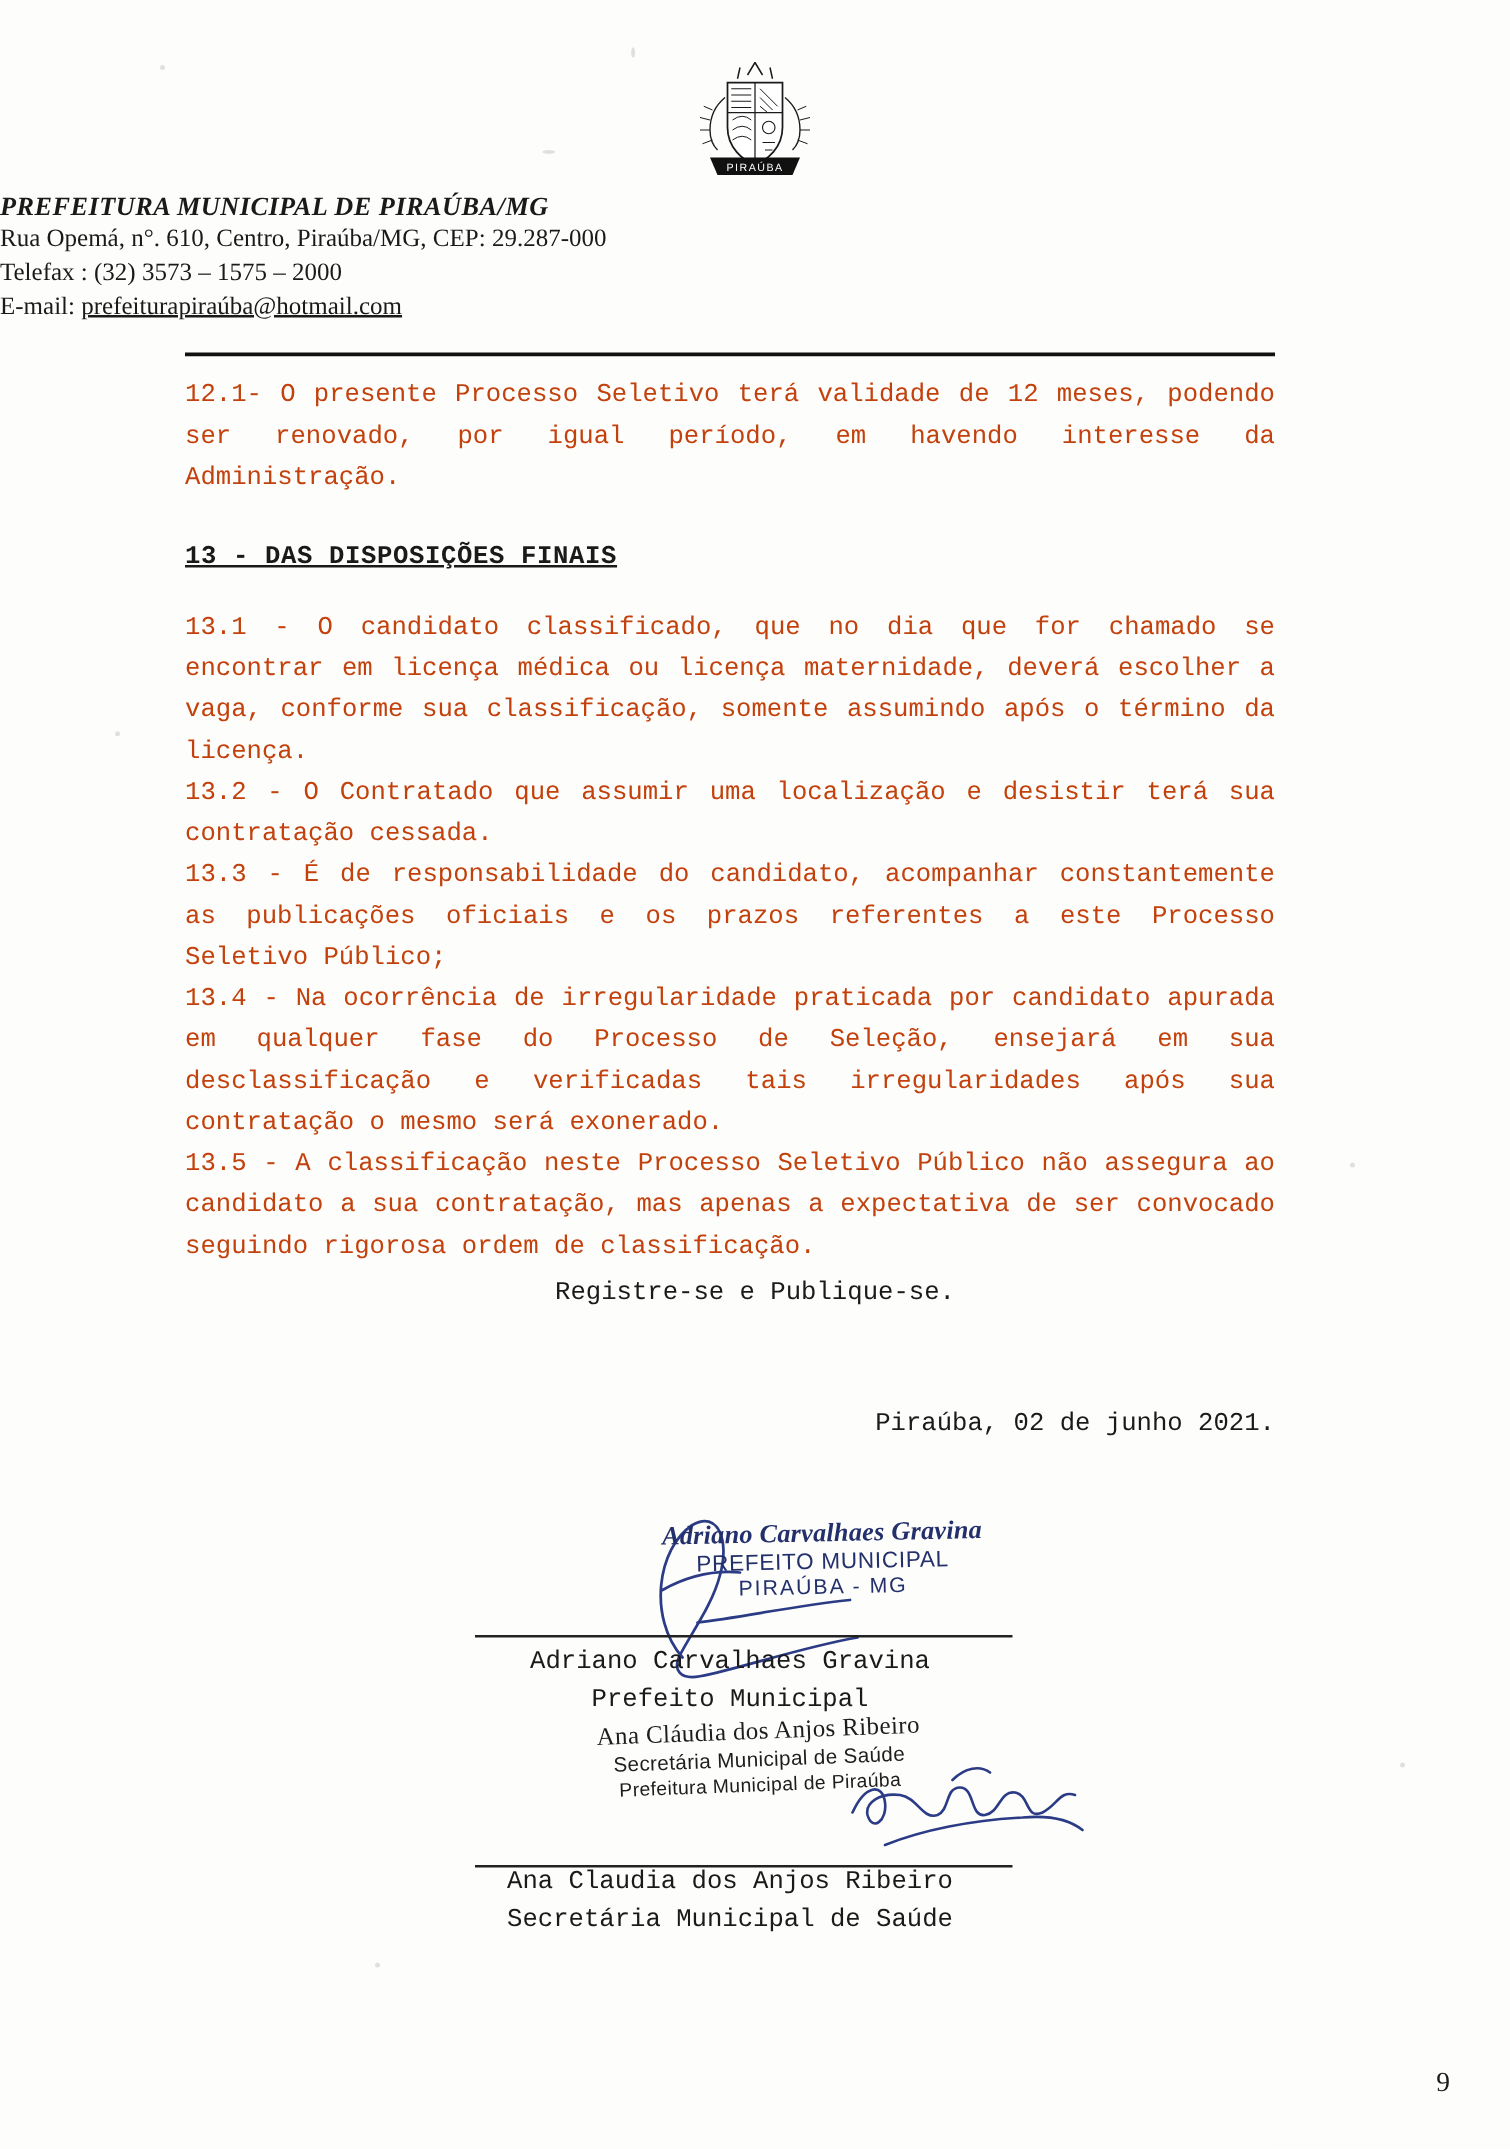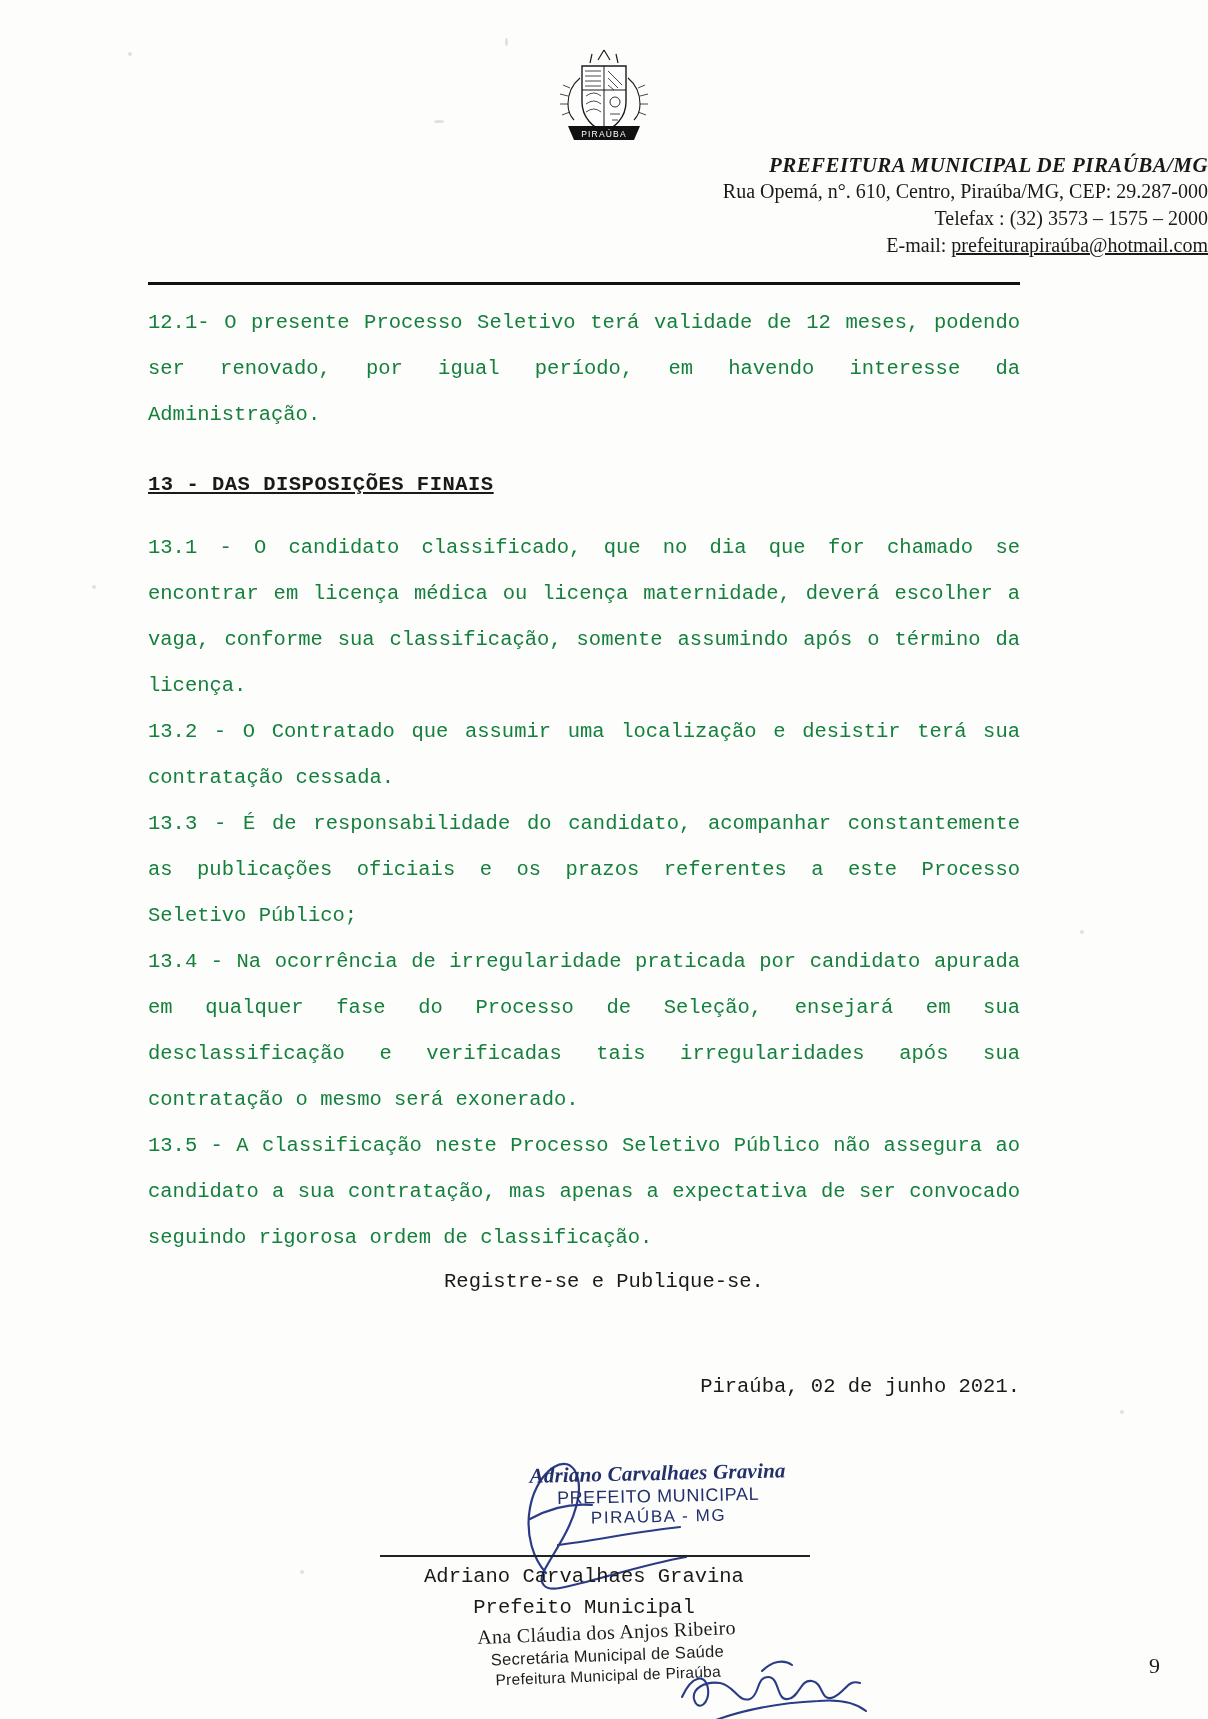--- a/index.html
+++ b/index.html
@@ -21,21 +21,21 @@
     inset: 0;
     background: #fdfdfb;
   }
 
   
   .header {
     position: absolute;
     top: 44px;
     left: 0;
     right: 0;
-    text-align: right;
+    text-align: left;
   }
 
   .crest {
     width: 112px;
     height: 104px;
     margin: 0 auto 4px auto;
     position: relative;
   }
   .crest svg { display: block; }
 
@@ -81,23 +81,23 @@
   .content {
     position: absolute;
     top: 300px;
     left: 148px;
     width: 872px;
   }
 
   .para {
     font-family: "Liberation Mono", monospace;
     font-size: 20.5px;
-    line-height: 46px;
+    line-height: 33px;
     text-align: justify;
-    color: #15803d;
+    color: #c2410c;
     margin: 0;
   }
 
   .section-title {
     font-family: "Liberation Mono", monospace;
     font-weight: bold;
     font-size: 20.5px;
     line-height: 33px;
     text-decoration: underline;
     margin: 30px 0 24px 0;

